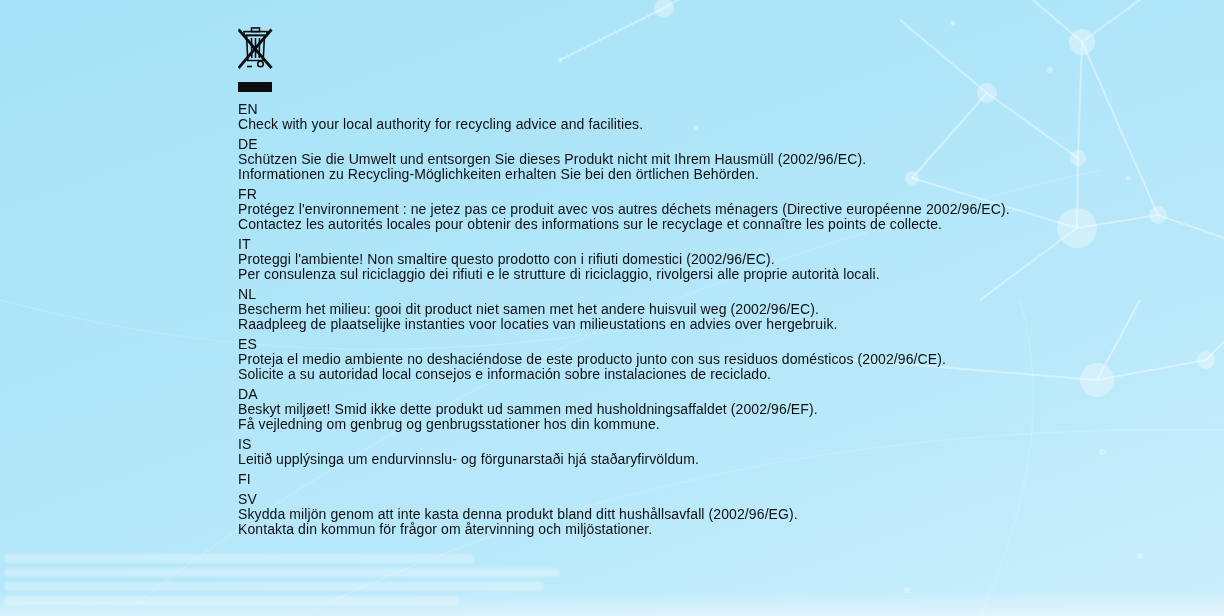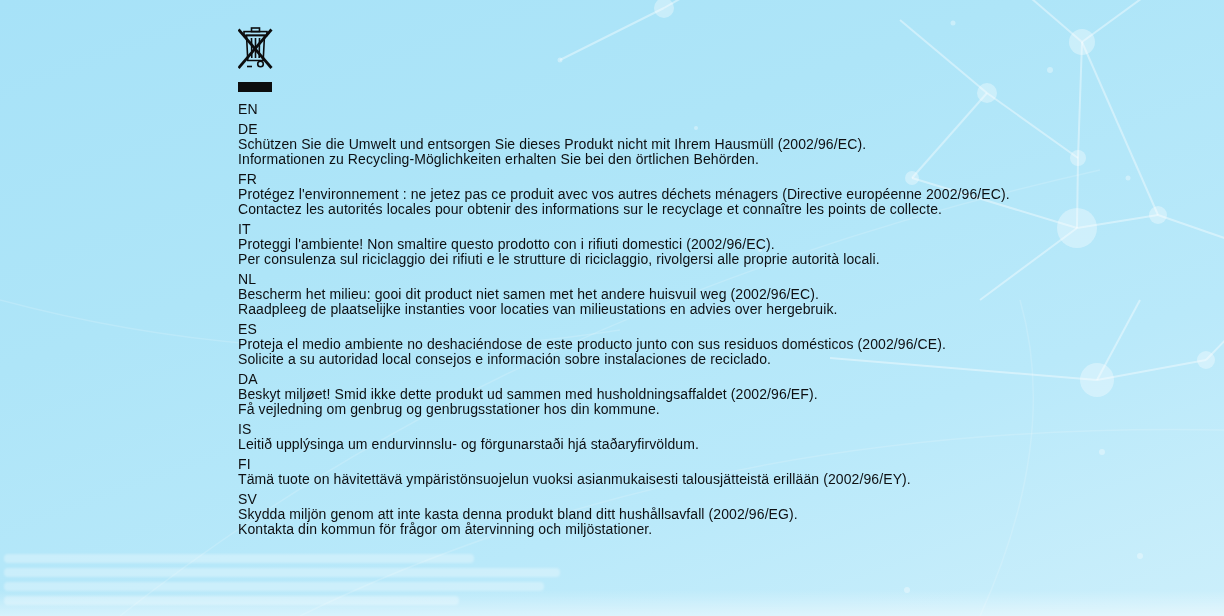--- a/index.html
+++ b/index.html
@@ -158,20 +158,21 @@
         <line x1="33.5" y1="2.5" x2="0.5" y2="41"></line>
       </g>
     </svg>
     <div class="weee-bar"></div>
   </div>
 
   <div class="sections">
 
     <div class="lang-section">
       <div class="lang-code">EN</div>
+      <div class="lang-line">Check with your local authority for recycling advice and facilities.</div>
     </div>
 
     <div class="lang-section">
       <div class="lang-code">DE</div>
       <div class="lang-line">Schützen Sie die Umwelt und entsorgen Sie dieses Produkt nicht mit Ihrem Hausmüll (2002/96/EC).</div>
       <div class="lang-line">Informationen zu Recycling-Möglichkeiten erhalten Sie bei den örtlichen Behörden.</div>
     </div>
 
     <div class="lang-section">
       <div class="lang-code">FR</div>
@@ -203,21 +204,20 @@
       <div class="lang-line">Få vejledning om genbrug og genbrugsstationer hos din kommune.</div>
     </div>
 
     <div class="lang-section">
       <div class="lang-code">IS</div>
       <div class="lang-line">Leitið upplýsinga um endurvinnslu- og förgunarstaði hjá staðaryfirvöldum.</div>
     </div>
 
     <div class="lang-section">
       <div class="lang-code">FI</div>
-      <div class="lang-line">Tämä tuote on hävitettävä ympäristönsuojelun vuoksi asianmukaisesti talousjätteistä erillään (2002/96/EY).</div>
     </div>
 
     <div class="lang-section">
       <div class="lang-code">SV</div>
       <div class="lang-line">Skydda miljön genom att inte kasta denna produkt bland ditt hushållsavfall (2002/96/EG).</div>
       <div class="lang-line">Kontakta din kommun för frågor om återvinning och miljöstationer.</div>
     </div>
 
   </div>
 </div>

